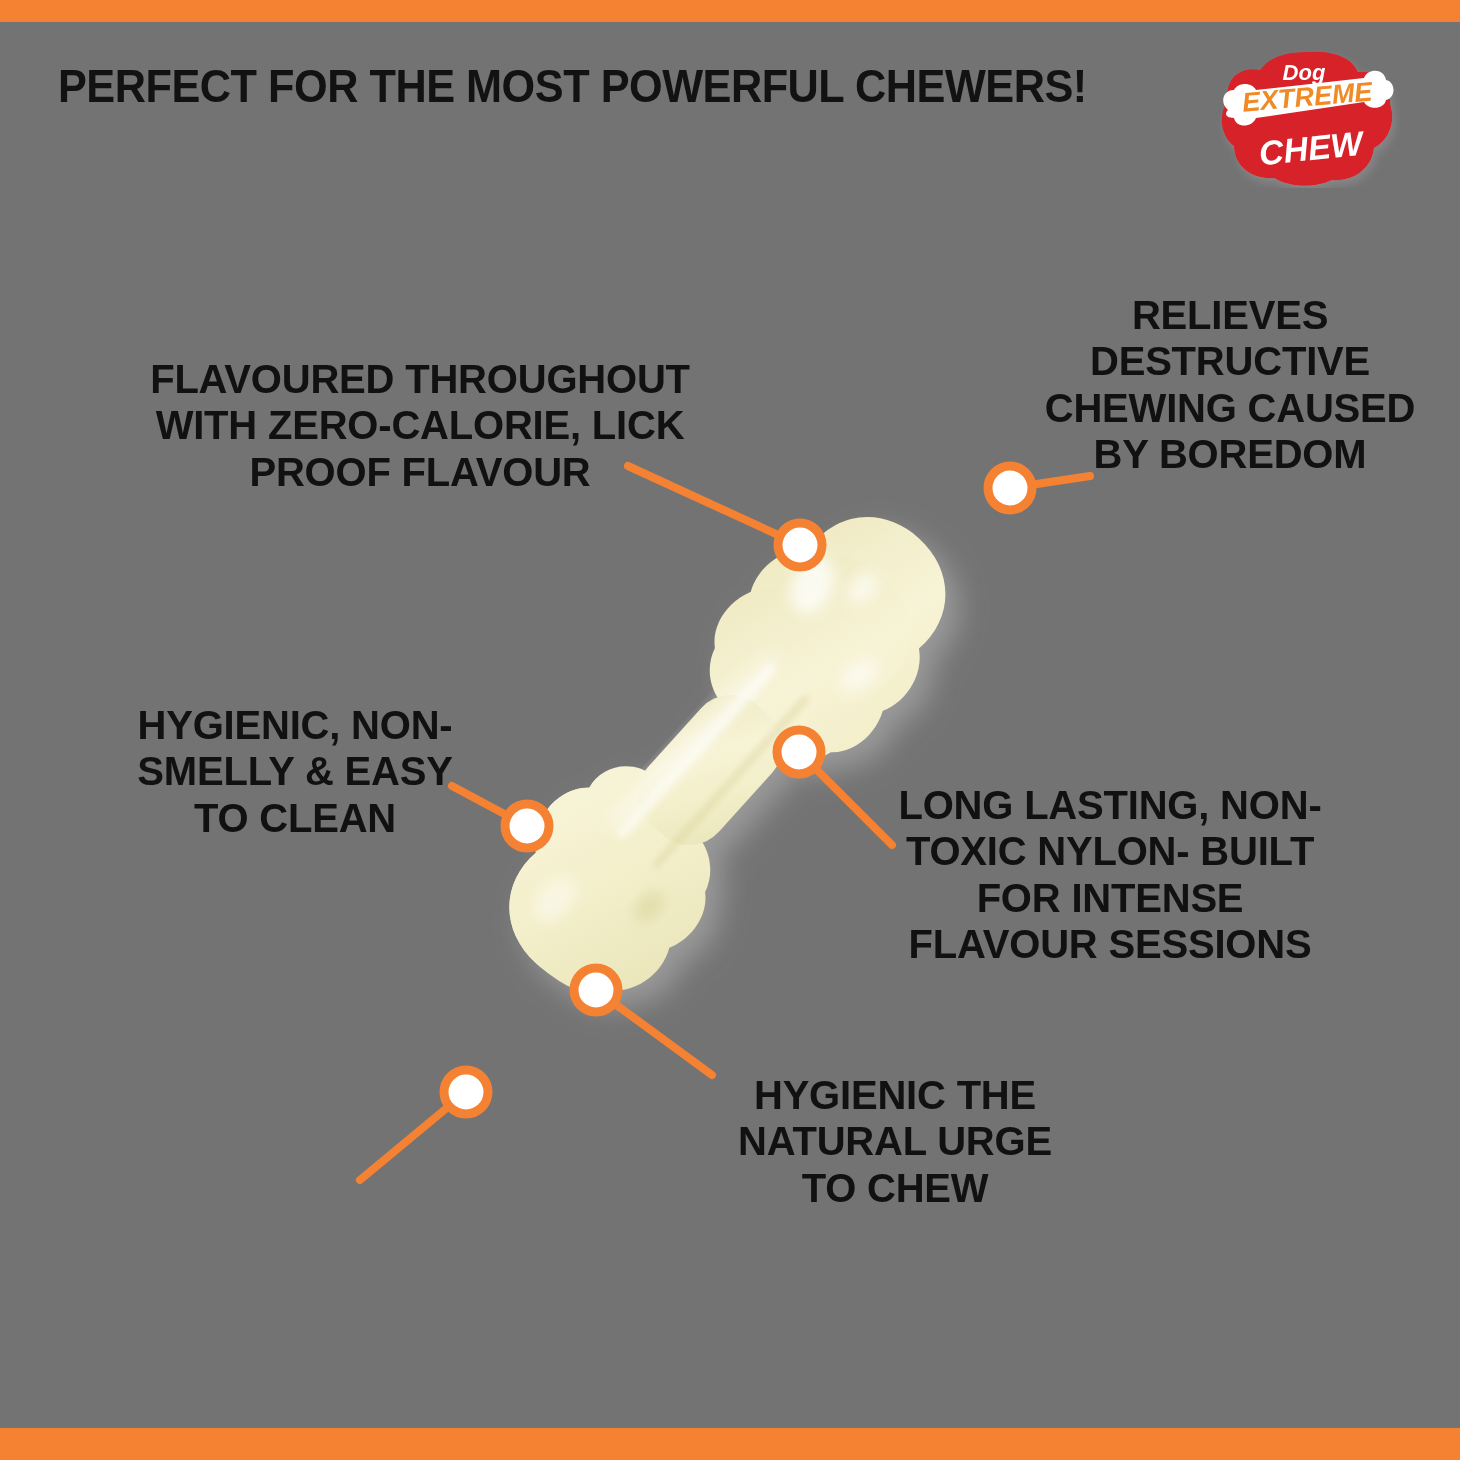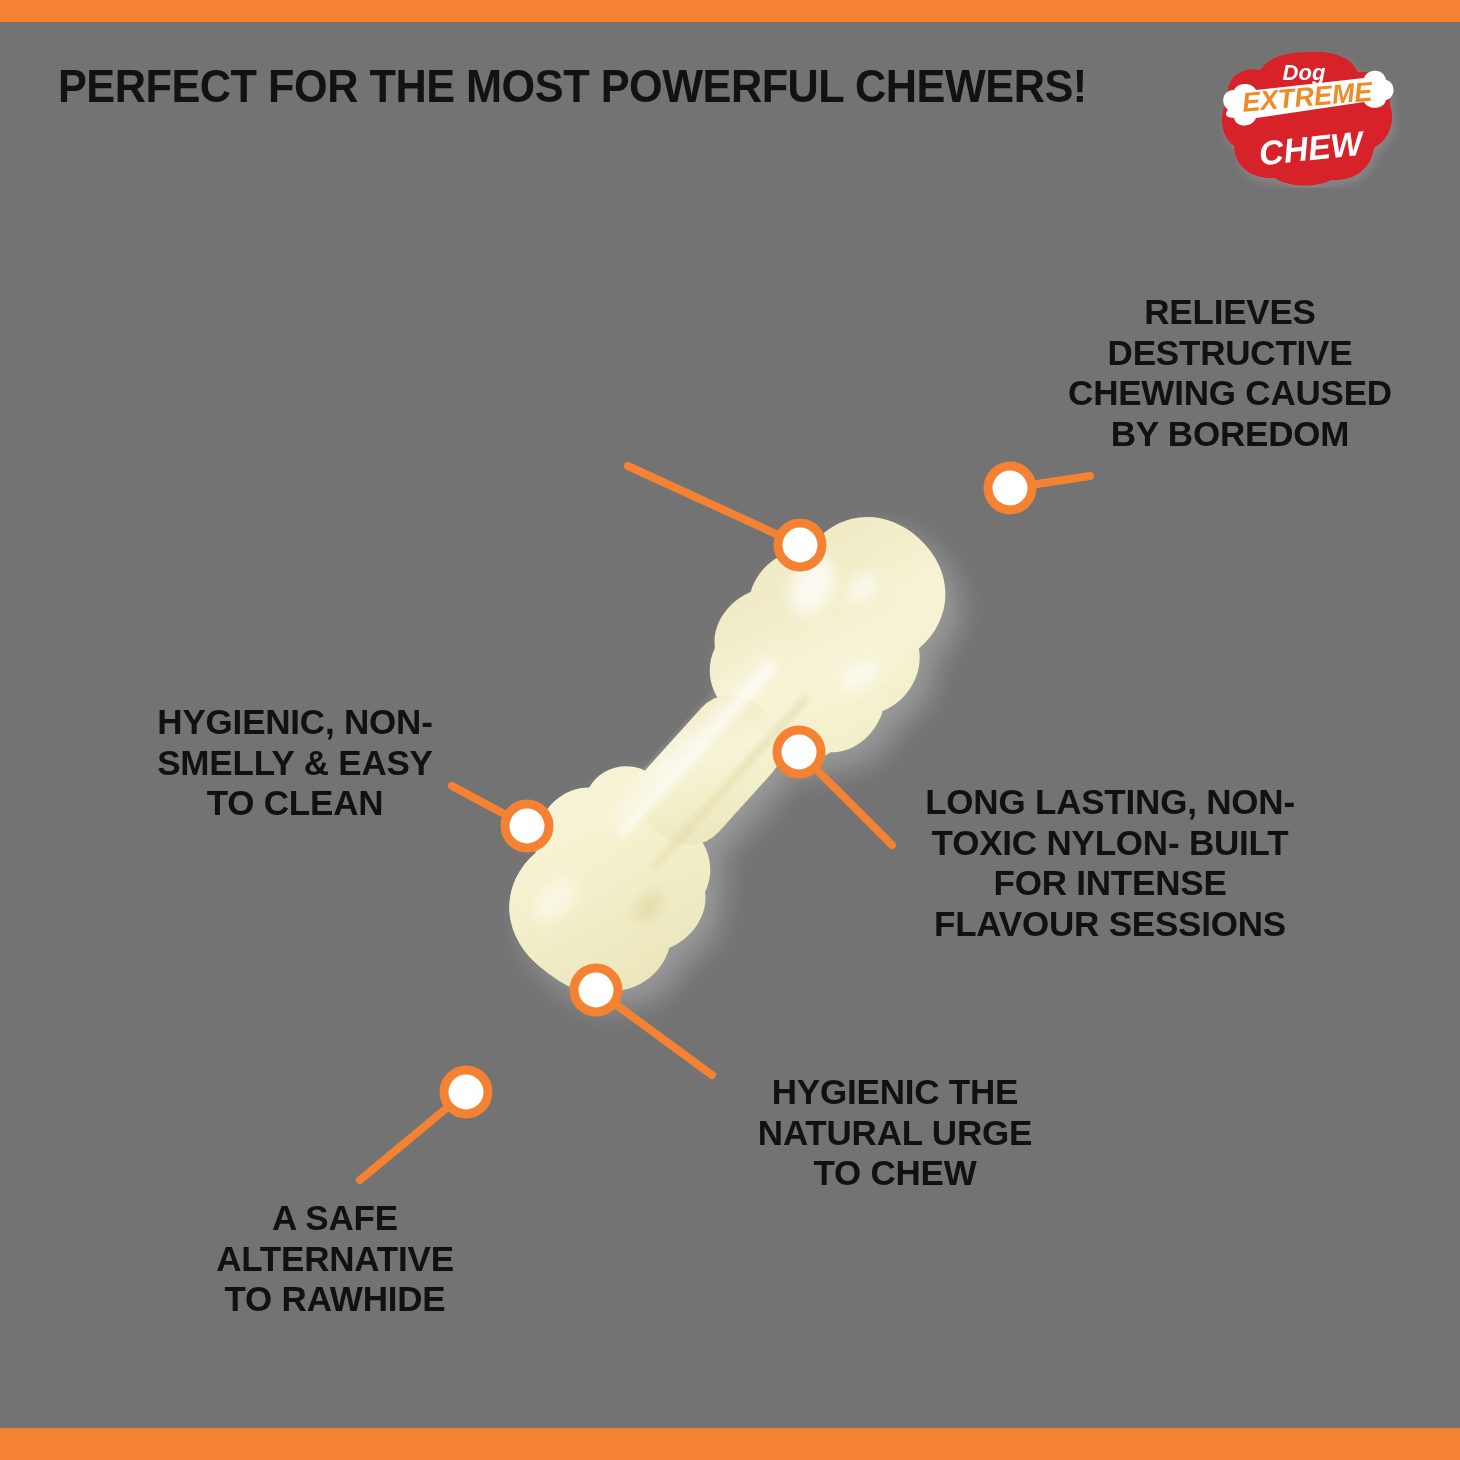--- a/index.html
+++ b/index.html
@@ -68,21 +68,21 @@
     position: absolute;
     left: 0; top: 0;
     width: 1460px;
     height: 1460px;
     pointer-events: none;
   }
 
   
   .callout-text {
     position: absolute;
-    font-size: 35px;
+    font-size: 40px;
     font-weight: bold;
     color: #111111;
     line-height: 1.16;
     letter-spacing: -0.2px;
     white-space: pre-line;
   }
   .ct-center { text-align: center; }
 
   #txt-flavour   { left: 120px;  top: 356px; width: 600px; }
   #txt-relieves  { left: 1030px; top: 292px; width: 400px; }
@@ -227,36 +227,36 @@
     <g fill="#FFFFFF" stroke="#F58232" stroke-width="9">
       <circle cx="800" cy="545" r="22"></circle>
       <circle cx="1010" cy="488" r="22"></circle>
       <circle cx="527" cy="826" r="22"></circle>
       <circle cx="799" cy="752" r="22"></circle>
       <circle cx="596" cy="990" r="22"></circle>
       <circle cx="466" cy="1092" r="22"></circle>
     </g>
   </svg>
 
+  <div id="txt-flavour" class="callout-text ct-center">FLAVOURED THROUGHOUT
+WITH ZERO-CALORIE, LICK
+PROOF FLAVOUR</div>
 
   <div id="txt-relieves" class="callout-text ct-center">RELIEVES
 DESTRUCTIVE
 CHEWING CAUSED
 BY BOREDOM</div>
 
   <div id="txt-hygienic" class="callout-text ct-center">HYGIENIC, NON-
 SMELLY &amp; EASY
 TO CLEAN</div>
 
   <div id="txt-longlast" class="callout-text ct-center">LONG LASTING, NON-
 TOXIC NYLON- BUILT
 FOR INTENSE
 FLAVOUR SESSIONS</div>
 
   <div id="txt-satisfies" class="callout-text ct-center">HYGIENIC THE
 NATURAL URGE
 TO CHEW</div>
 
-  <div id="txt-rawhide" class="callout-text ct-center">A SAFE
-ALTERNATIVE
-TO RAWHIDE</div>
 
 </div>
 
 </body></html>

